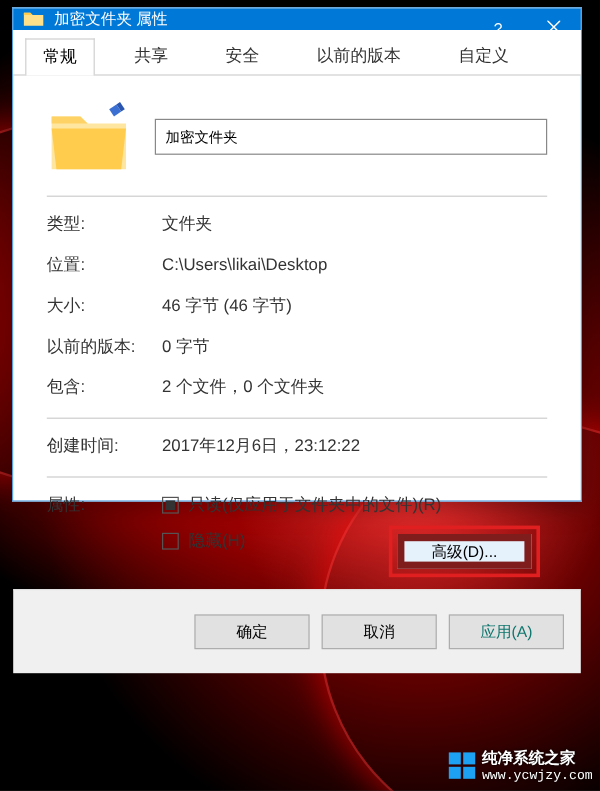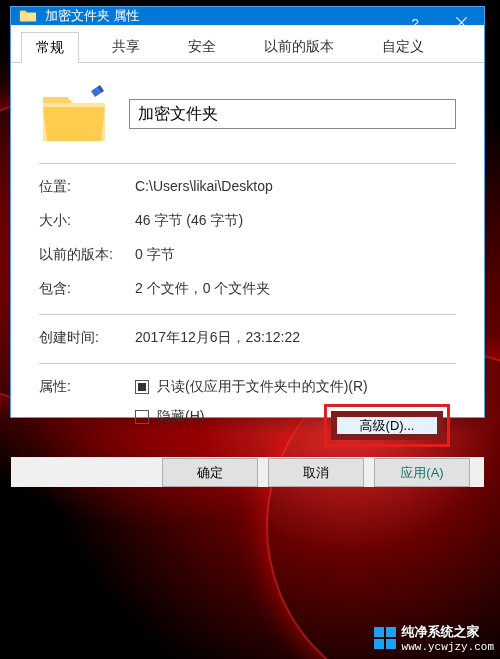--- a/index.html
+++ b/index.html
@@ -103,21 +103,21 @@
       margin-bottom: 18px;
     }
     .folder-icon {
       width: 70px; height: 62px;
     }
     .name-input {
       flex: 1;
       height: 30px;
       border: 1px solid #888;
       padding: 0 8px;
-      font-size: 16px;
+      font-size: 12px;
       font-family: inherit;
     }
     .divider {
       border: none;
       border-top: 1px solid #ccc;
       margin: 6px 0 14px 0;
     }
     .prop-row {
       display: flex;
       margin-bottom: 16px;
@@ -180,21 +180,21 @@
     }
     .btn.highlighted {
       background: #e5f1fb;
       border: 6px solid #7f1d1d;
       min-width: 112px;
     }
     .button-bar {
       display: flex;
       justify-content: flex-end;
       gap: 10px;
-      padding: 0 14px;
+      padding: 20px 14px;
       border-top: 1px solid #e8e8e8;
       background: #f0f0f0;
     }
     .button-bar .btn { min-width: 96px; }
     .btn.disabled {
       color: #0f766e;
     }
     .watermark {
       position: absolute;
       right: 6px; bottom: 6px;
@@ -261,20 +261,24 @@
           <path fill="#3b6fd1" d="M52 8l6-4 4 6-6 4z"></path>
           <path fill="#2a55b0" d="M58 4l4 6 3-2-4-6z"></path>
         </svg>
       </span>
       <input class="name-input" type="text" value="加密文件夹" style="">
     </div>
 
     <hr class="divider">
 
     <div class="prop-row">
+      <span class="prop-label">类型:</span>
+      <span class="prop-value">文件夹</span>
+    </div>
+    <div class="prop-row">
       <span class="prop-label">位置:</span>
       <span class="prop-value">C:\Users\likai\Desktop</span>
     </div>
     <div class="prop-row">
       <span class="prop-label">大小:</span>
       <span class="prop-value">46 字节 (46 字节)</span>
     </div>
     <div class="prop-row">
       <span class="prop-label">以前的版本:</span>
       <span class="prop-value">0 字节</span>

